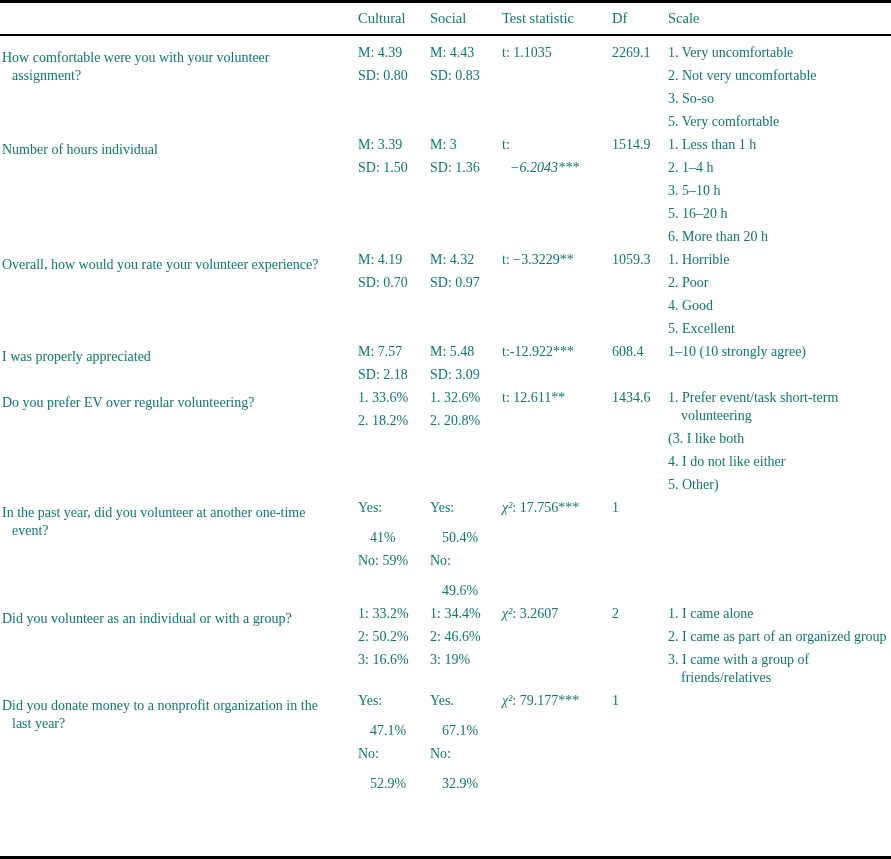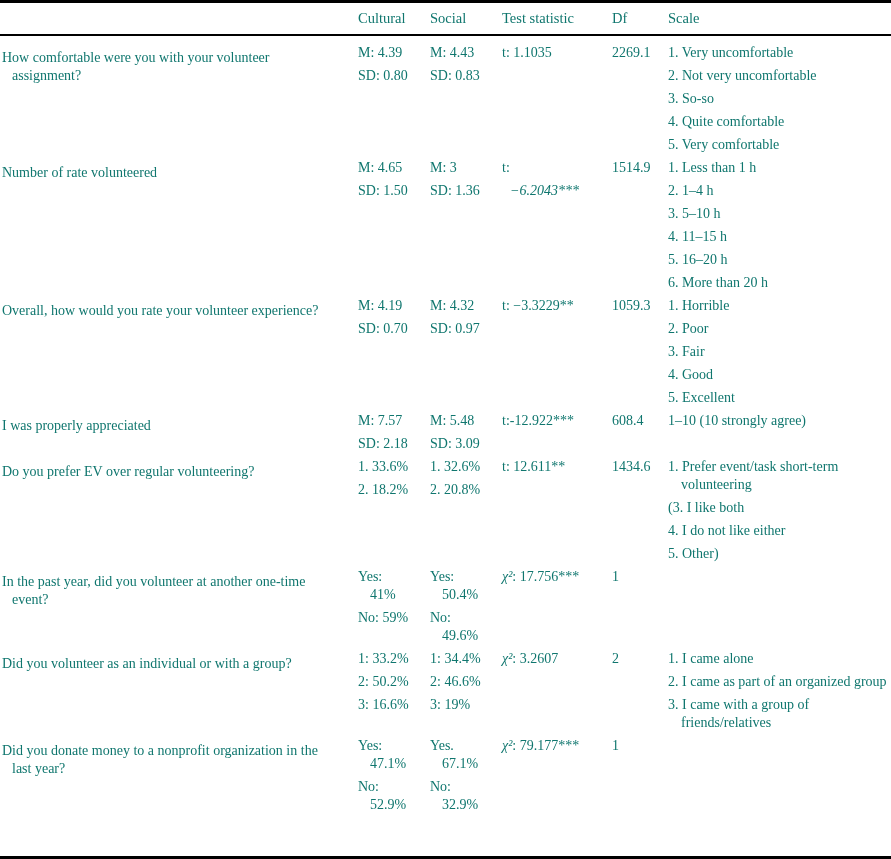--- a/index.html
+++ b/index.html
@@ -25,21 +25,21 @@
     border-bottom: 2px solid #000;
     padding: 6px 0 7px 0;
   }
   .hdr .hc { line-height: 18px; font-size: 14.5px; }
   .body { padding-top: 3px; }
   .c { min-width: 0; }
   
   .ln   { line-height: 18px; margin-top: 5px; white-space: nowrap; }
   .ind8 { padding-left: 8px; font-style: italic; }
   
-  .cln  { line-height: 18px; margin-top: 0; padding-left: 12px; }
+  .cln  { line-height: 18px; margin-top: 12px; padding-left: 12px; }
   
   .qt   { line-height: 18px; margin-top: 10px; padding-left: 12px; padding-right: 26px; text-indent: -10px; }
   
   .item { line-height: 18px; margin-top: 5px; padding-left: 13px; text-indent: -13px; padding-right: 2px; }
   .chi  { font-style: italic; }
 </style>
 </head>
 <body>
 
 <div class="doc">
@@ -70,49 +70,47 @@
       <div class="c">
         <div class="ln">t: 1.1035</div>
       </div>
       <div class="c">
         <div class="ln">2269.1</div>
       </div>
       <div class="c">
         <div class="item">1. Very uncomfortable</div>
         <div class="item">2. Not very uncomfortable</div>
         <div class="item">3. So-so</div>
-        <div class="item">4. Quite comfortable</div>
         <div class="item">5. Very comfortable</div>
       </div>
     </div>
 
     <div class="grid row">
       <div class="c">
-        <div class="qt">Number of rate volunteered</div>
-      </div>
-      <div class="c">
-        <div class="ln">M: 4.65</div>
+        <div class="qt">Number of hours individual</div>
+      </div>
+      <div class="c">
+        <div class="ln">M: 3.39</div>
         <div class="ln">SD: 1.50</div>
       </div>
       <div class="c">
         <div class="ln">M: 3</div>
         <div class="ln">SD: 1.36</div>
       </div>
       <div class="c">
         <div class="ln">t:</div>
         <div class="ln ind8">−6.2043***</div>
       </div>
       <div class="c">
         <div class="ln">1514.9</div>
       </div>
       <div class="c">
         <div class="item">1. Less than 1 h</div>
         <div class="item">2. 1–4 h</div>
         <div class="item">3. 5–10 h</div>
-        <div class="item">4. 11–15 h</div>
         <div class="item">5. 16–20 h</div>
         <div class="item">6. More than 20 h</div>
       </div>
     </div>
 
     <div class="grid row">
       <div class="c">
         <div class="qt">Overall, how would you rate your volunteer experience?</div>
       </div>
       <div class="c">
@@ -125,21 +123,20 @@
       </div>
       <div class="c">
         <div class="ln">t: −3.3229**</div>
       </div>
       <div class="c">
         <div class="ln">1059.3</div>
       </div>
       <div class="c">
         <div class="item">1. Horrible</div>
         <div class="item">2. Poor</div>
-        <div class="item">3. Fair</div>
         <div class="item">4. Good</div>
         <div class="item">5. Excellent</div>
       </div>
     </div>
 
     <div class="grid row">
       <div class="c">
         <div class="qt">I was properly appreciated</div>
       </div>
       <div class="c">

